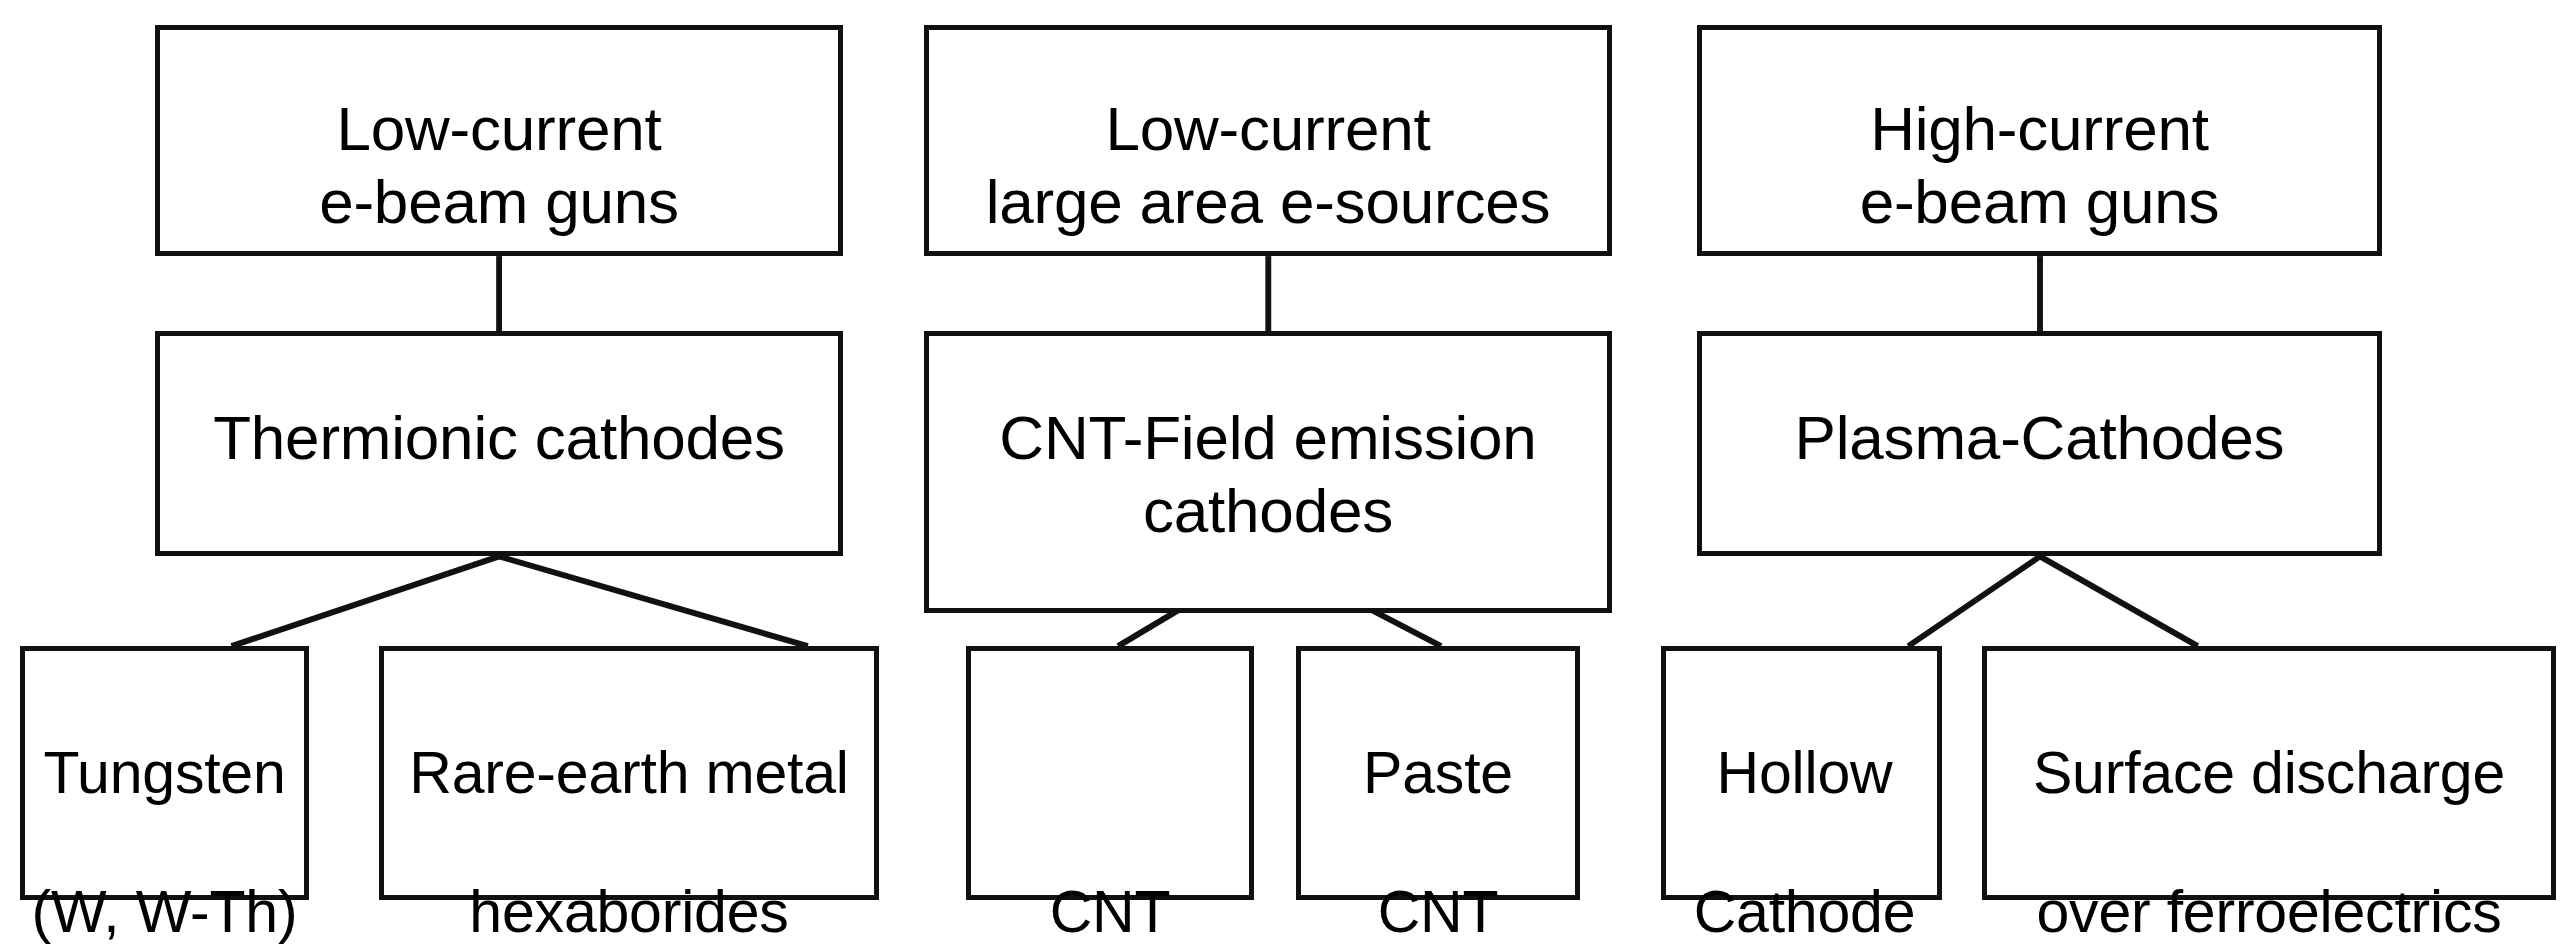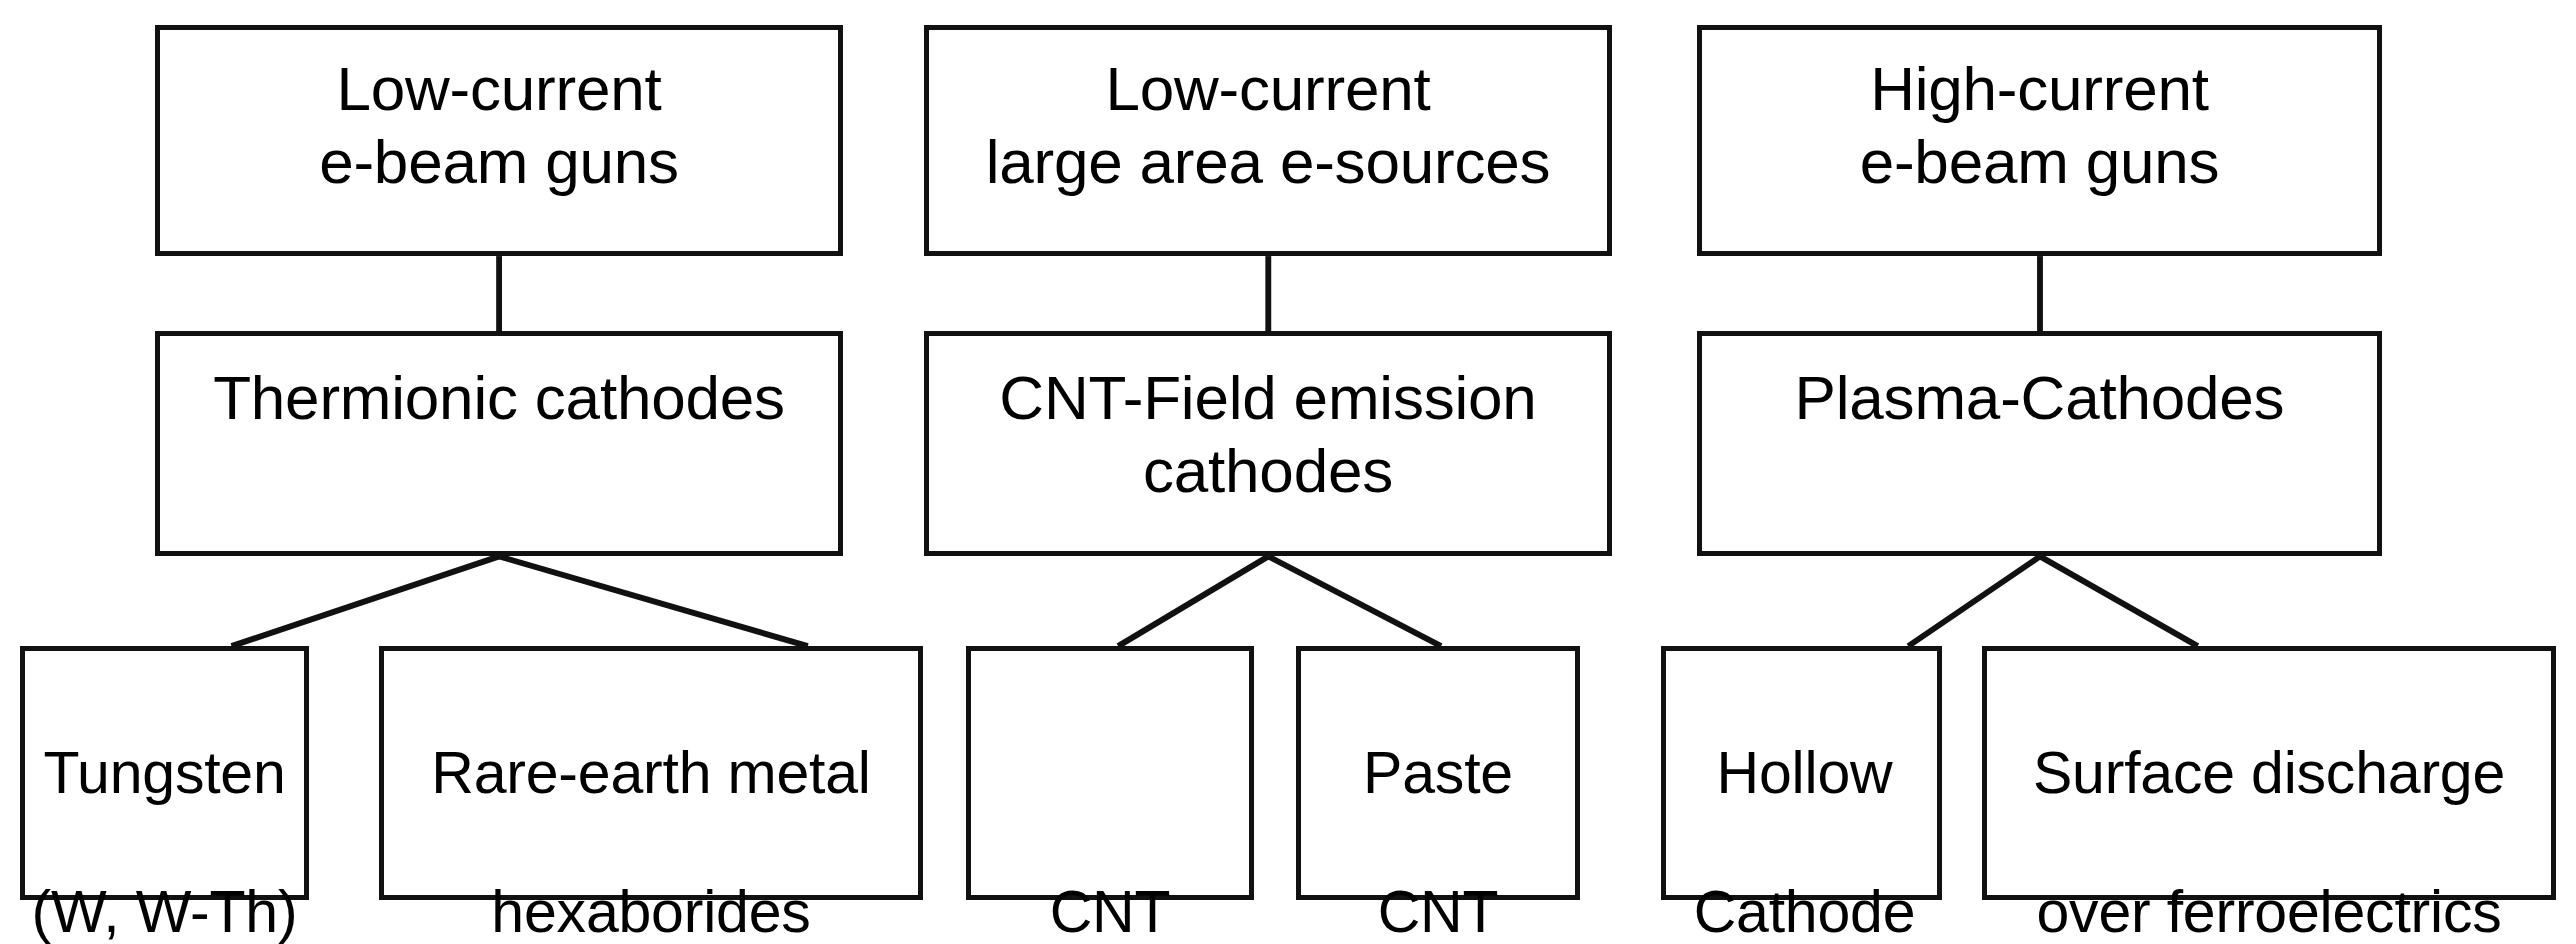--- a/index.html
+++ b/index.html
@@ -42,20 +42,21 @@
     display: block;
     text-align: center;
     line-height: 1.18;
     white-space: pre-line;
     letter-spacing: -0.2px;
   }
   
   .t-lvl1 .node-label,
   .t-lvl2 .node-label {
     font-size: 62px;
+    margin-top: 40px;
   }
   
   .t-leaf .node-label {
     font-size: 59px;
   }
   .t-lvl2 {
     padding-top: 25px;
   }
   .t-leaf {
     padding-top: 18.5px;
@@ -98,36 +99,36 @@
 
   <div class="node-box t-lvl1" style="left:1697px; top:25px; width:685px; height:231px;">
     <span class="node-label">High-current
 e-beam guns</span>
   </div>
 
   <div class="node-box t-lvl2" style="left:155px; top:331px; width:688px; height:225px;">
     <span class="node-label">Thermionic cathodes</span>
   </div>
 
-  <div class="node-box t-lvl2" style="left:924px; top:331px; width:688px; height:225px;">
+  <div class="node-box t-lvl2" style="left:924px; top:331px; width:688px; height:282px;">
     <span class="node-label">CNT-Field emission cathodes</span>
   </div>
 
   <div class="node-box t-lvl2" style="left:1697px; top:331px; width:685px; height:225px;">
     <span class="node-label">Plasma-Cathodes</span>
   </div>
 
   <div class="node-box t-leaf" style="left:20px; top:646px; width:289px; height:254px;">
     <span class="node-label">
       <span>Tungsten</span><br>
       <span>(W, W-Th)</span>
     </span>
   </div>
 
-  <div class="node-box t-leaf" style="left:379px; top:646px; width:544px; height:254px;">
+  <div class="node-box t-leaf" style="left:379px; top:646px; width:500px; height:254px;">
     <span class="node-label">
       <span>Rare-earth metal</span><br>
       <span>hexaborides</span><br>
       
     </span>
   </div>
 
   <div class="node-box t-leaf" style="left:966px; top:646px; width:288px; height:254px;">
     <span class="node-label">
       <br>

